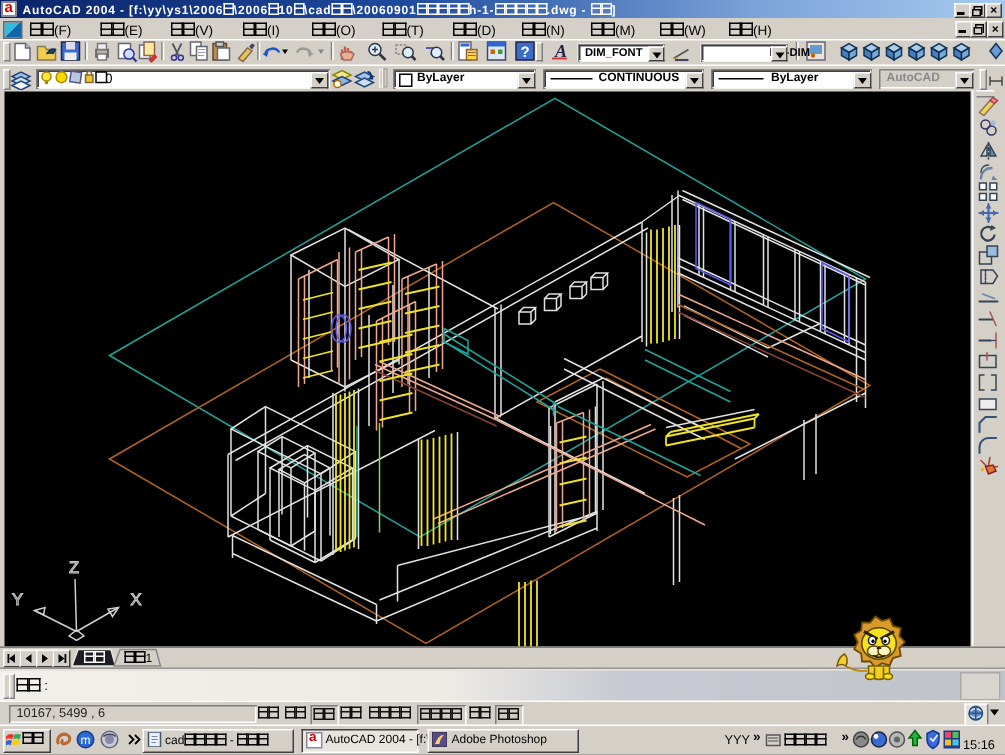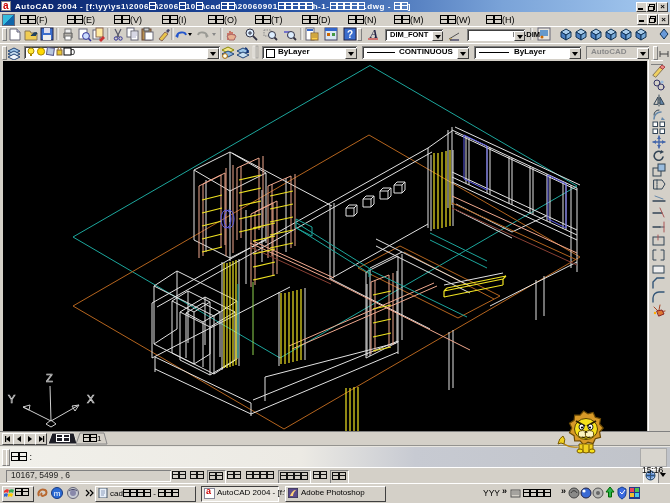--- a/index.html
+++ b/index.html
@@ -693,16 +693,16 @@
         <circle cx="30" cy="7" r="2" fill="#666"></circle>
 <path d="M42 1l4 5h-2.5v5h-3V6H38z" fill="#2ab24a" stroke="#060"></path>
 <path d="M54 1l4 2v4c0 3-2 5-4 6-2-1-4-3-4-6V3z" fill="#3a6ae0" stroke="#113a90"></path>
         <path d="M52 6l2 2 3-4" stroke="#fff" fill="none"></path>
 <rect x="61" y="1" width="11" height="12" fill="#223a8a"></rect>
         <rect x="62" y="2" width="4" height="4" fill="#e8445a"></rect>
         <rect x="67" y="7" width="4" height="4" fill="#44c8e8"></rect>
         <rect x="62" y="7" width="4" height="4" fill="#f0c030"></rect>
         <rect x="67" y="2" width="4" height="4" fill="#50c050"></rect>
 </svg>
-<div class="abs" style="left:642px;top:466px;color:#000;font-size:8.5px;">15:16</div>
+<div class="abs" style="left:642px;top:492px;color:#000;font-size:8.5px;">15:16</div>
 </div>
 
 </div>
 
 </body></html>

